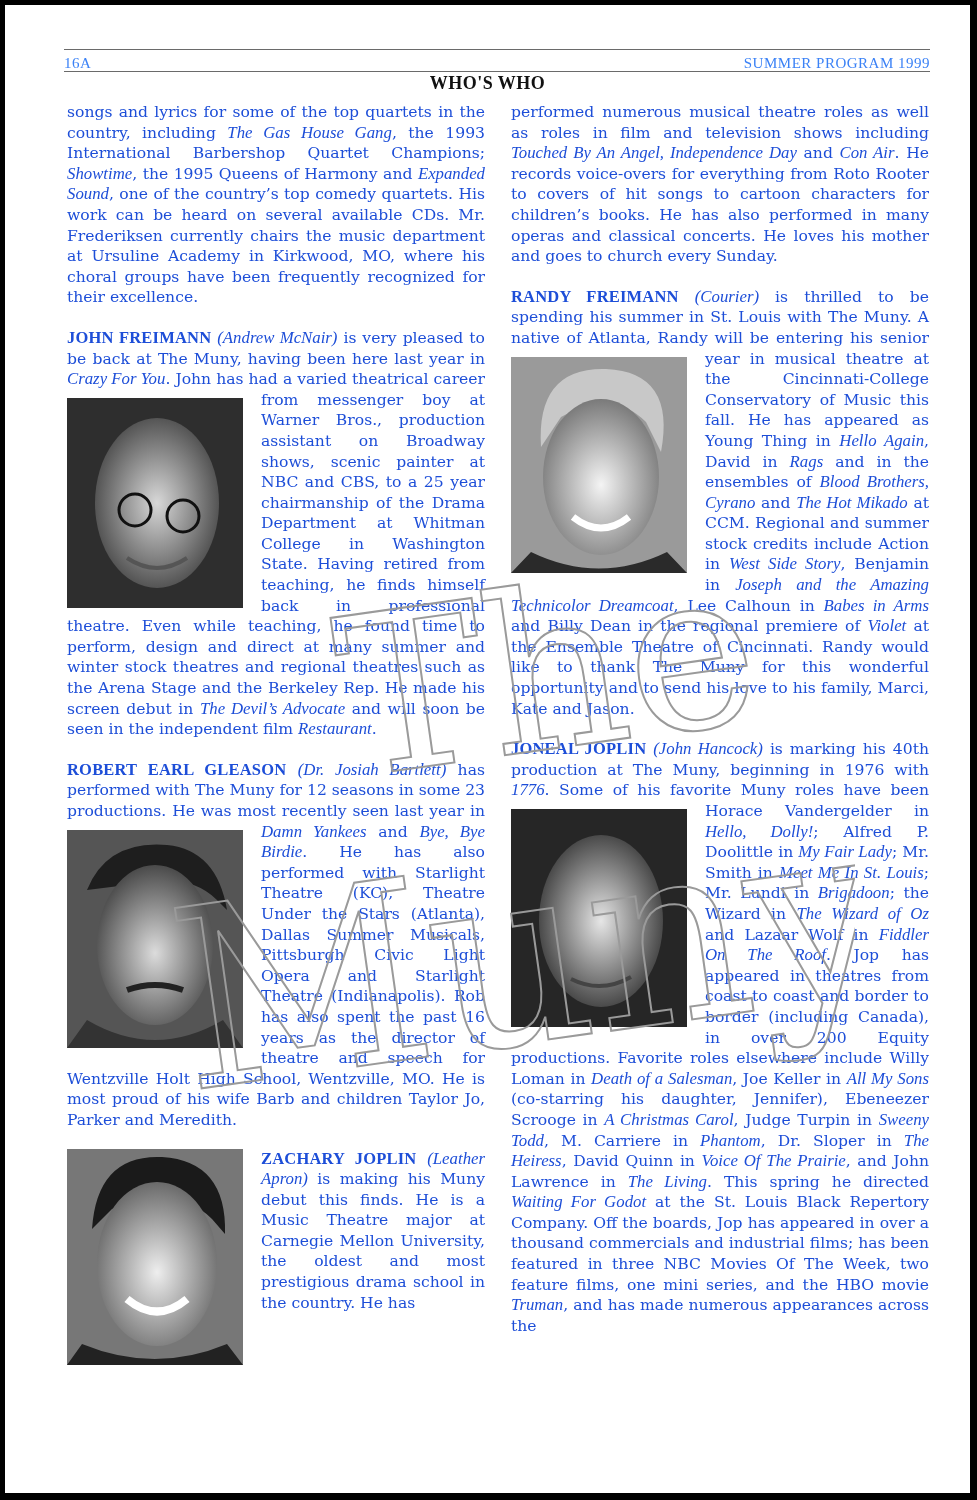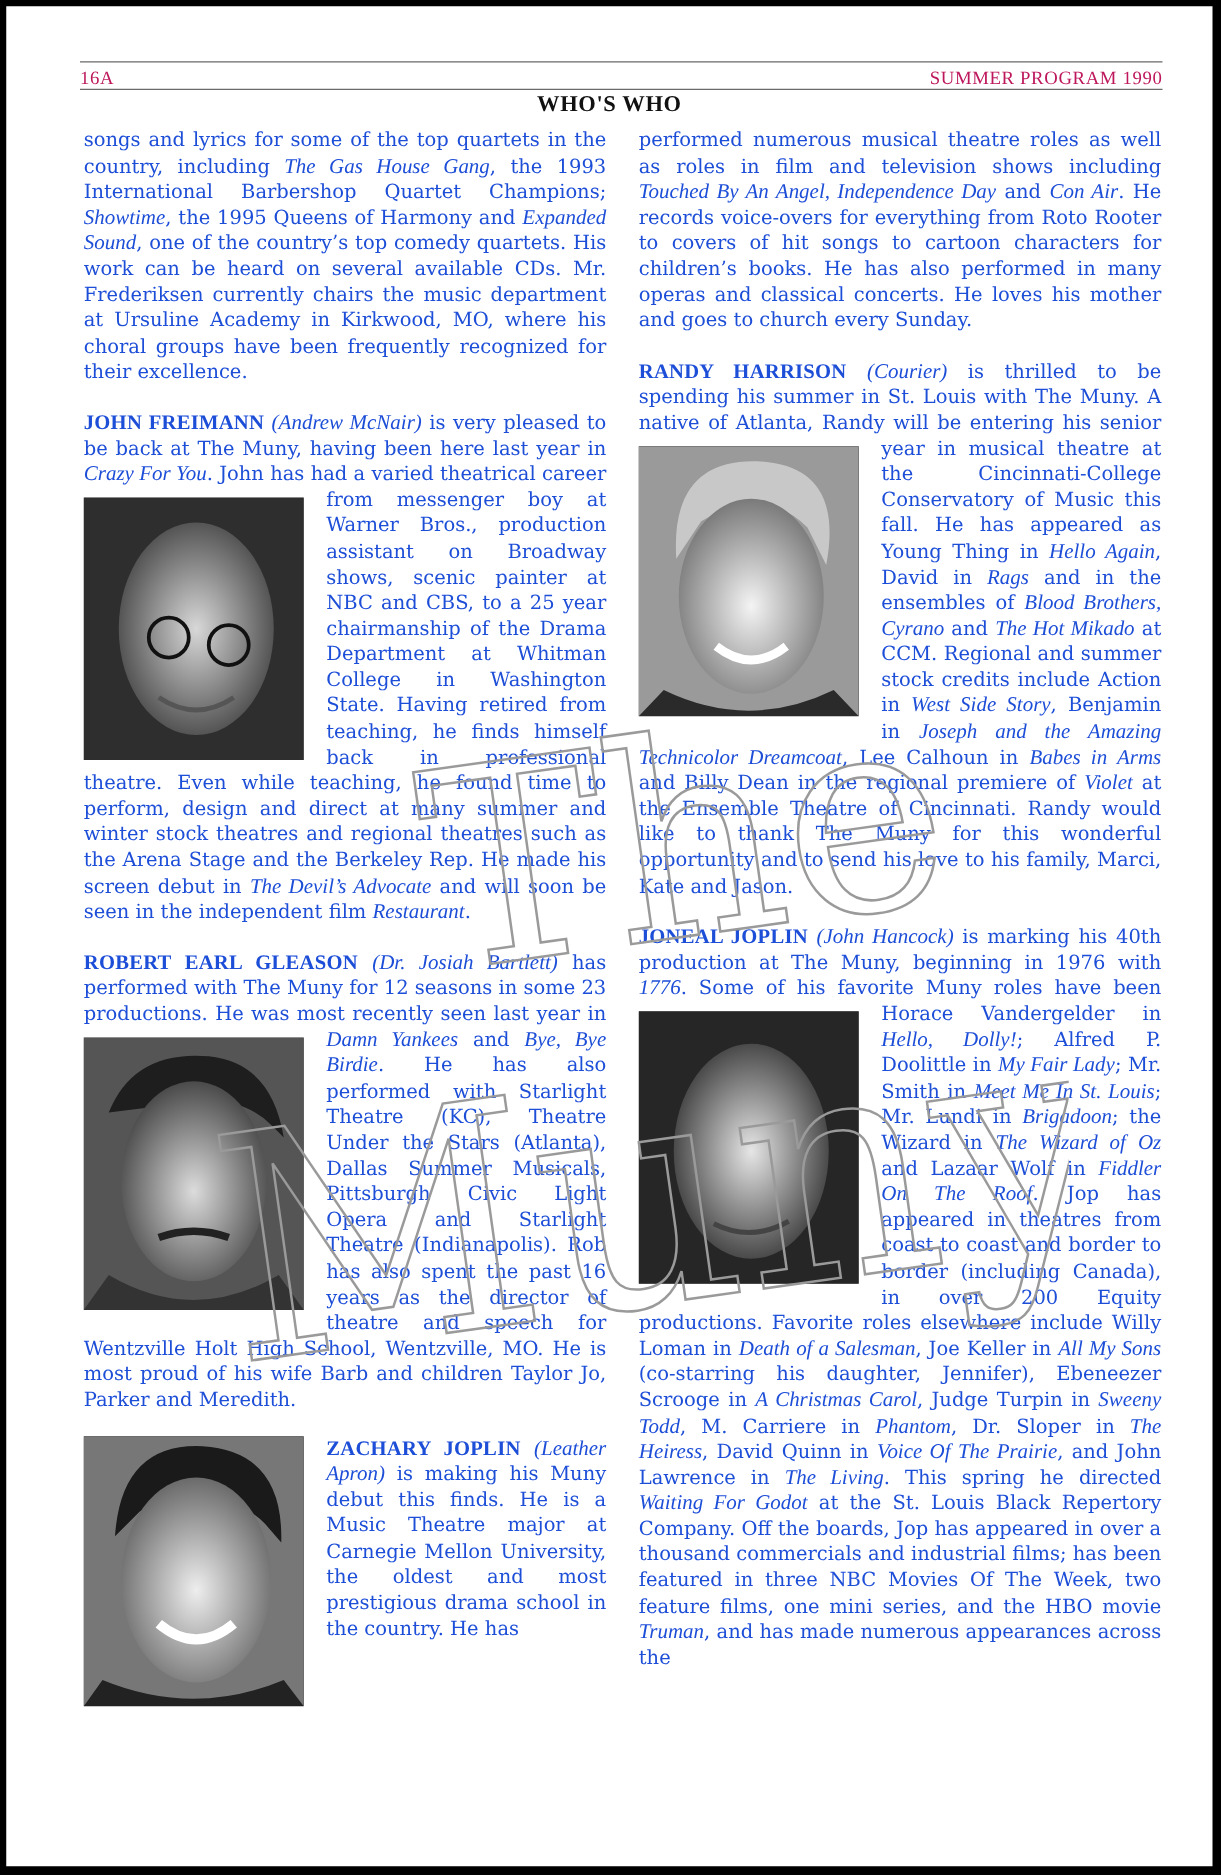--- a/index.html
+++ b/index.html
@@ -4,21 +4,21 @@
 <style>
   html, body { margin: 0; padding: 0; background: #000; }
   body { width: 977px; height: 1500px; position: relative; overflow: hidden; }
   .page {
     position: absolute; left: 5px; top: 5px; width: 965px; height: 1488px;
     background: #fff; overflow: hidden;
   }
   .rule { position: absolute; left: 59px; width: 866px; height: 1px; background: #6a6a6a; }
   .running-head {
     position: absolute; top: 50px; left: 59px; width: 866px; height: 20px;
-    font-family: "Liberation Serif", serif; font-size: 15px; letter-spacing: 0.5px; color: #be185d;
+    font-family: "Liberation Serif", serif; font-size: 15px; letter-spacing: 0.5px; color: #3b82f6;
   }
   .running-head .left { position: absolute; left: 0; top: 0; }
   .running-head .right { position: absolute; right: 0; top: 0; }
   .page-title {
     position: absolute; top: 68px; left: 0; width: 965px; text-align: center;
     font-family: "Liberation Serif", serif; font-weight: bold; font-size: 18px;
     letter-spacing: 0.5px; color: #111;
   }
   .col {
     position: absolute; font-family: "DejaVu Serif", serif; font-size: 15.6px;
@@ -45,21 +45,21 @@
   }
 </style>
 </head>
 <body>
 
 <div class="page">
 
   <div class="rule" style="top:44px;"></div>
   <div class="running-head">
     <span class="left">16A</span>
-    <span class="right">SUMMER PROGRAM 1990</span>
+    <span class="right">SUMMER PROGRAM 1999</span>
   </div>
   <div class="rule" style="top:66px;"></div>
 
   <div class="page-title">WHO'S WHO</div>
 
   <div class="col left">
     <p><span>songs and lyrics for some of the top quartets in the country, including </span><i>The Gas House Gang</i><span>, the 1993 International Barbershop Quartet Champions; </span><i>Showtime</i><span>, the 1995 Queens of Harmony and </span><i>Expanded Sound</i><span>, one of the country’s top comedy quartets. His work can be heard on several available CDs. Mr. Frederiksen currently chairs the music department at Ursuline Academy in Kirkwood, MO, where his choral groups have been frequently recognized for their excellence.</span></p>
 
     <p>
       <span class="spacer" style="height:62px;"></span>
@@ -137,21 +137,21 @@
                 <stop offset="1" stop-color="#7a7a7a"></stop>
               </radialGradient>
             </defs>
           <rect width="176" height="216" fill="#9a9a9a"></rect>
           <path d="M30 90 Q25 10 95 12 Q165 15 150 95 L135 65 Q100 30 50 60 Z" fill="#c8c8c8"></path>
           <ellipse cx="90" cy="120" rx="58" ry="78" fill="url(#g4)"></ellipse>
           <path d="M62 160 Q90 182 118 160" stroke="#fff" stroke-width="7" fill="none"></path>
           <path d="M0 216 L20 195 Q88 228 156 195 L176 216 Z" fill="#2a2a2a"></path>
         </svg>
       </span>
-      <span class="name">RANDY HARRISON</span>
+      <span class="name">RANDY FREIMANN</span>
       <span class="role">(Courier)</span><span><span> is thrilled to be spending his summer in St. Louis with The Muny. A native of Atlanta, Randy will be entering his senior year in musical theatre at the Cincinnati-College Conservatory of Music this fall. He has appeared as Young Thing in </span><i>Hello Again</i><span>, David in </span><i>Rags</i><span> and in the ensembles of </span><i>Blood Brothers, Cyrano</i><span> and </span><i>The Hot Mikado</i><span> at CCM. Regional and summer stock credits include Action in </span><i>West Side Story</i><span>, Benjamin in </span><i>Joseph and the Amazing Technicolor Dreamcoat</i><span>, Lee Calhoun in </span><i>Babes in Arms</i><span> and Billy Dean in the regional premiere of </span><i>Violet</i><span> at the Ensemble Theatre of Cincinnati. Randy would like to thank The Muny for this wonderful opportunity and to send his love to his family, Marci, Kate and Jason.</span></span>
     </p>
 
     <p>
       <span class="spacer" style="height:62px;"></span>
       <span class="photo" style="height:218px; clear:left; margin-top:8px;" aria-label="Headshot of Joneal Joplin">
         <svg viewBox="0 0 176 218">
           <defs>
               <radialGradient id="g5" cx="50%" cy="50%" r="55%">
                 <stop offset="0" stop-color="#e6e6e6"></stop>

